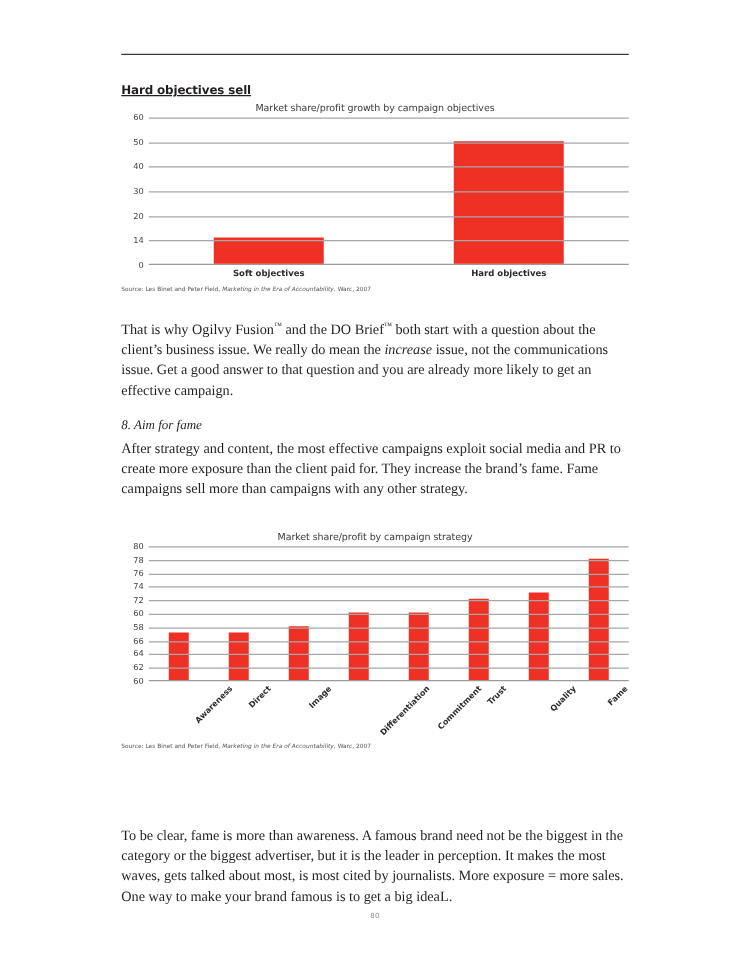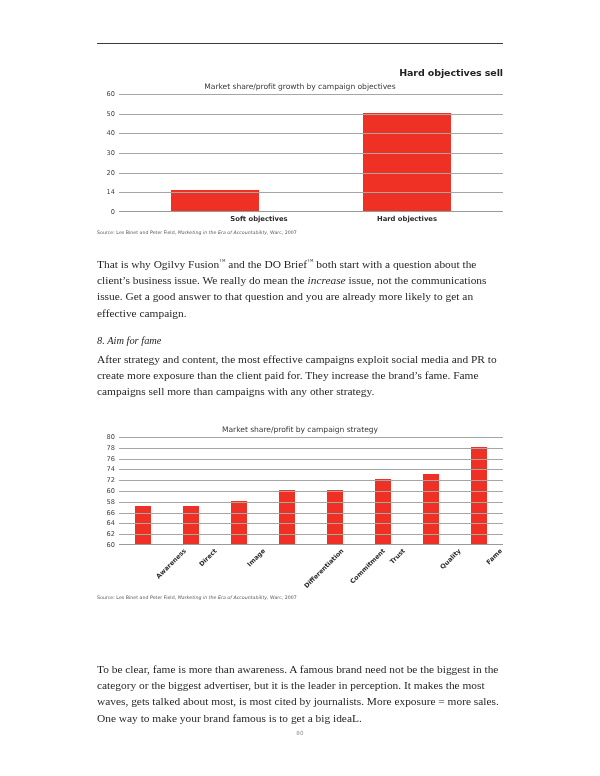--- a/index.html
+++ b/index.html
@@ -31,26 +31,27 @@
   }
 
   
   .chart {
     position: absolute;
     left: 97px;
     width: 406px;
     font-family: "DejaVu Sans", sans-serif;
   }
   .chart-title {
-    text-align: right;
+    text-align: left;
     font-size: 9.5px;
     font-weight: bold;
     color: #231f20;
     letter-spacing: -0.1px;
     margin: 0 0 4px 0;
+    text-decoration: underline;
   }
   .chart-subtitle {
     text-align: center;
     font-size: 7.6px;
     font-weight: normal;
     color: #3c3c3c;
     margin: 0 0 3px 0;
     letter-spacing: -0.05px;
   }
   .plot-wrap {
@@ -195,21 +196,21 @@
           <div class="gridline" style="top: 59px; background: rgb(166, 166, 166);"></div>
           <div class="ytick" style="top: 59px;">30</div>
           <div class="gridline" style="top: 39.3333px; background: rgb(166, 166, 166);"></div>
           <div class="ytick" style="top: 39.3333px;">40</div>
           <div class="gridline" style="top: 19.6667px; background: rgb(166, 166, 166);"></div>
           <div class="ytick" style="top: 19.6667px;">50</div>
           <div class="gridline" style="top: 0px; background: rgb(166, 166, 166);"></div>
           <div class="ytick" style="top: 0px;">60</div>
         </div>
       <div class="xlabels" id="xlabels-one">
-          <div class="xlabel" style="left: 25%; margin-left: 44px;">Soft objectives</div>
+          <div class="xlabel" style="left: 25%;">Soft objectives</div>
           <div class="xlabel" style="left: 75%;">Hard objectives</div>
         </div>
     </div>
     <div class="source" id="source-one">Source: Les Binet and Peter Field, <em>Marketing in the Era of Accountability</em>, Warc, 2007</div>
   </div>
 
   <div class="para" id="para-one" style="top:256px;">That is why Ogilvy Fusion<sup class="tm">™</sup> and the DO Brief<sup class="tm">™</sup> both start with a question about the client’s business issue. We really do mean the <i>increase</i> issue, not the communications issue. Get a good answer to that question and you are already more likely to get an effective campaign.</div>
 
   <div class="subhead" style="top:335px;">8. Aim for fame</div>
 

